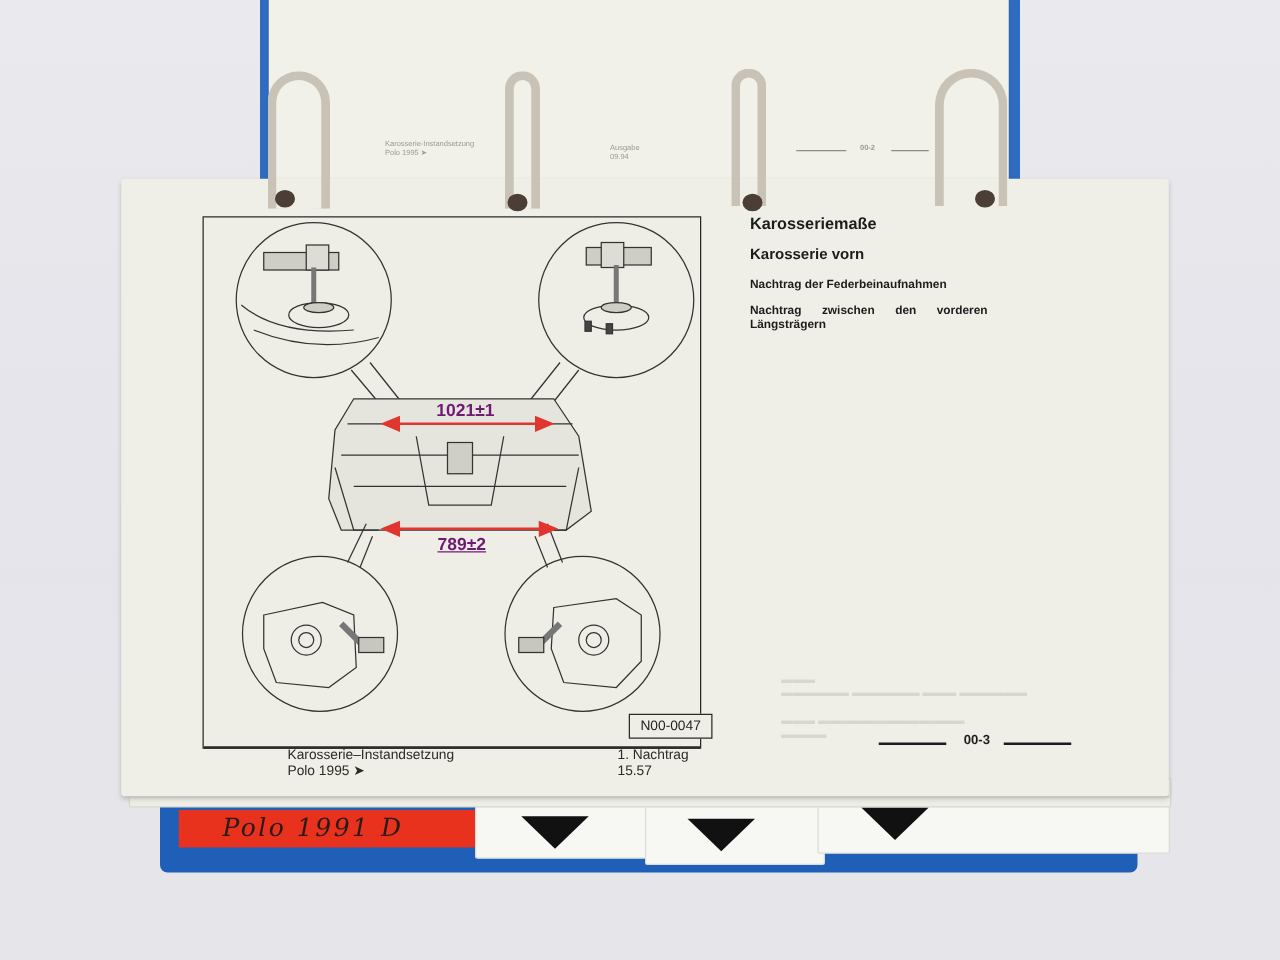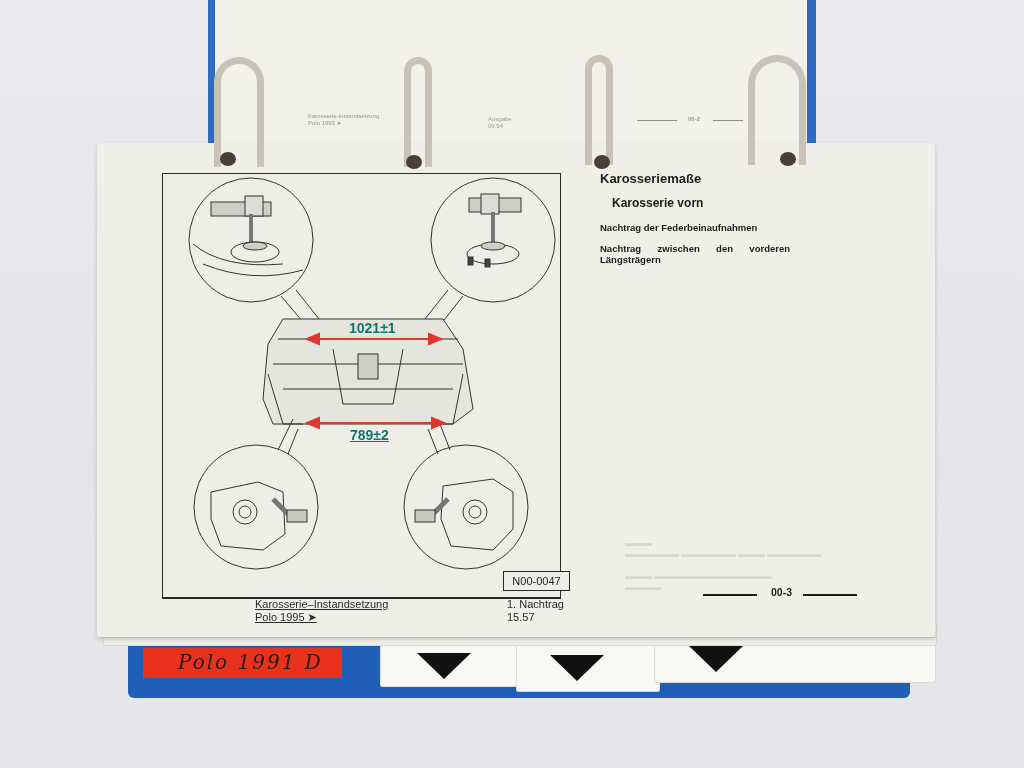--- a/index.html
+++ b/index.html
@@ -15,40 +15,40 @@
   .binder-spine-top { left:208px; top:0; width:608px; height:150px; background:#2f6cc0; }
   
   .back-page { left:215px; top:0; width:592px; height:148px; background:#f1f1ea; box-shadow: 0 1px 2px rgba(0,0,0,.15); }
   .back-header { font-size:6px; color:#9a9a96; line-height:7px; }
   .back-pagenum-line { background:#8c8c88; height:1px; }
 
   
   .stack-layer { background:#efeee6; border:1px solid #d8d7cf; border-radius:2px; }
 
   
-  .tab-red { left:143px; top:648px; width:199px; height:30px; background:#e8321e; }
+  .tab-red { left:143px; top:648px; width:237px; height:30px; background:#e8321e; }
   .tab-red-label { font-family:"DejaVu Serif", serif; font-style:italic; font-size:20px; color:#2a1a1a; left:35px; top:2px; letter-spacing:2px; white-space:nowrap;}
   .tab-white { background:#f7f7f4; border:1px solid #dcdcd6; border-radius:2px 8px 2px 2px; }
   .tab-arrow { width:0; height:0; border-left:27px solid transparent; border-right:27px solid transparent; border-top:26px solid #111; }
 
   
   .main-page { left:97px; top:143px; width:838px; height:494px; background:#f0efe7; border-radius:3px; box-shadow: 0 2px 4px rgba(0,0,0,.18); }
   .fig-frame { left:162px; top:173px; width:397px; height:424px; border:1.5px solid #2a2a2a; background:#efeee6; }
   .fig-id { left:503px; top:571px; width:65px; height:18px; border:1.5px solid #2a2a2a; font-size:11px; color:#222; text-align:center; line-height:18px; background:#efeee6;}
   .footer-line { left:163px; top:597px; width:397px; height:1.5px; background:#2a2a2a; }
   .footer-text { font-size:11px; color:#2a2a2a; line-height:13px; white-space:nowrap; }
 
   .title-main { left:600px; top:171px; font-size:13px; font-weight:bold; color:#1c1c1c; white-space:nowrap;text-align:right; }
-  .title-sub { left:600px; top:196px; font-size:12px; font-weight:bold; color:#1c1c1c; white-space:nowrap;margin-left:12px; }
+  .title-sub { left:600px; top:196px; font-size:12px; font-weight:bold; color:#1c1c1c; white-space:nowrap; }
   .item-text { font-size:9.5px; font-weight:bold; color:#1c1c1c; line-height:11px; }
   .page-num { left:771px; top:586px; font-size:10.5px; font-weight:bold; color:#1c1c1c; }
   .pn-line { height:1.5px; background:#1c1c1c; }
   .faded { color:#d7d6cf; font-size:9px; line-height:11px; }
 
-  .dim-label { font-size:14px; font-weight:bold; color:#0f766e; white-space:nowrap; }
+  .dim-label { font-size:14px; font-weight:bold; color:#701a75; white-space:nowrap; }
 
   
   .ring { width:50px; height:110px; border:7px solid #a9a196; border-bottom:none; border-radius:30px 30px 0 0; box-sizing:border-box; }
   .ring-hi { border-color:#c9c3b7; }
   .ring-hole { width:16px; height:14px; background:#4a3e36; border-radius:50%; }
 </style>
 </head>
 <body>
 
 <div class="abs binder-spine-top"></div>
@@ -141,25 +141,25 @@
       <polygon points="144,249 156,244 156,254"></polygon>
       <polygon points="281,249 269,244 269,254"></polygon>
     </g>
   </svg>
   <div class="abs dim-label" style="left:186px;top:146px;">1021±1</div>
   <div class="abs dim-label" style="left:187px;top:253px;text-decoration:underline;">789±2</div>
 </div>
 <div class="abs fig-id">N00-0047</div>
 <div class="abs footer-line"></div>
 
-<div class="abs footer-text" style="left:255px;top:598px;text-decoration:underline;">
+<div class="abs footer-text" style="left:230px;top:598px;">
   <div>Karosserie–Instandsetzung</div>
   <div>Polo 1995 ➤</div>
 </div>
-<div class="abs footer-text" style="left:507px;top:598px;">
+<div class="abs footer-text" style="left:494px;top:598px;">
   <div>1. Nachtrag</div>
   <div>15.57</div>
 </div>
 
 <div class="abs title-main">Karosseriemaße</div>
 <div class="abs title-sub">Karosserie vorn</div>
 <div class="abs item-text" style="left:600px;top:222px;white-space:nowrap;">Nachtrag der Federbeinaufnahmen</div>
 <div class="abs item-text" style="left:600px;top:243px;width:190px;text-align:justify;">Nachtrag zwischen den vorderen Längsträgern</div>
 
 <div class="abs faded" style="left:625px;top:538px;">▬▬▬<br>▬▬▬▬▬▬ ▬▬▬▬▬▬ ▬▬▬ ▬▬▬▬▬▬<br><br>▬▬▬ ▬▬▬▬▬▬▬▬▬▬▬▬▬<br>▬▬▬▬</div>

